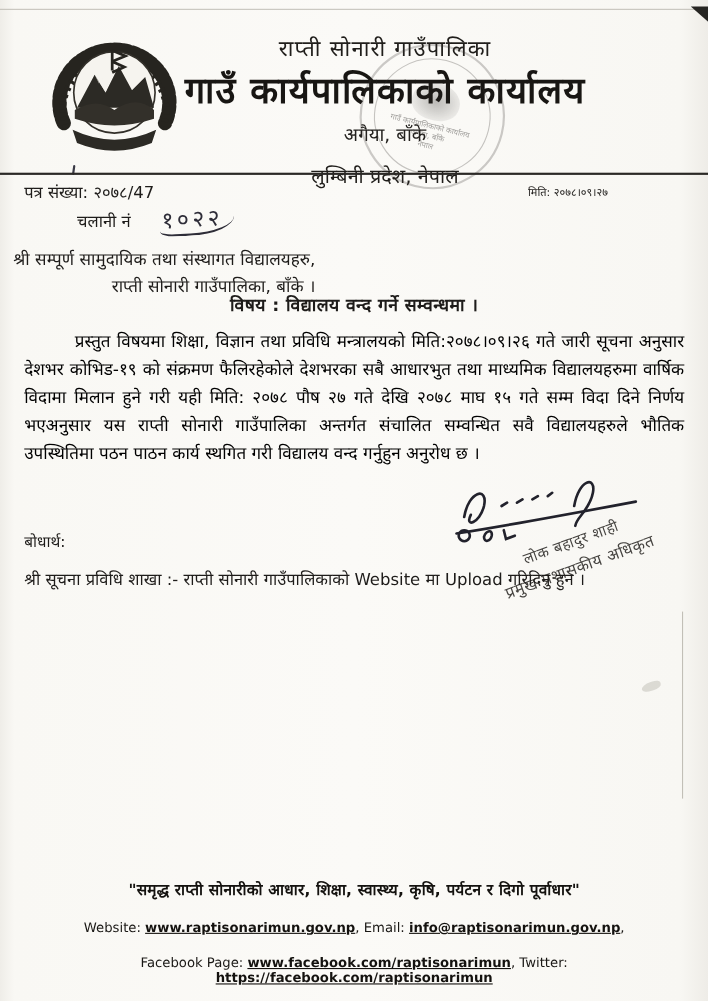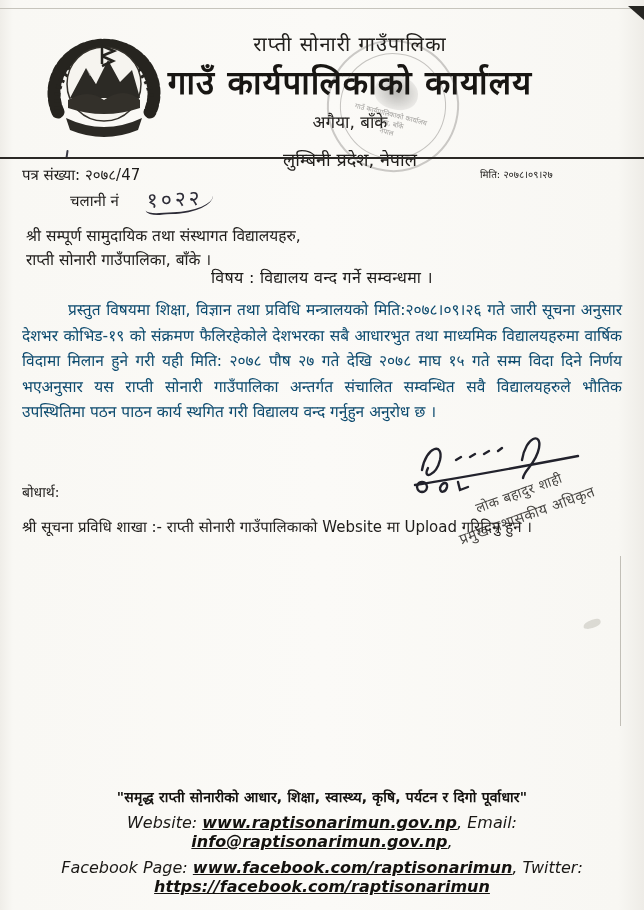--- a/index.html
+++ b/index.html
@@ -50,48 +50,48 @@
   
   .meta-left { position: absolute; left: 22px; top: 163px; font-size: 15px; line-height: 24px; }
   .chalani-row { display: flex; align-items: center; gap: 26px; margin-left: 48px; }
   .chalani-value {
     font-size: 21px; color: #2e2d38; transform: rotate(-3deg); letter-spacing: 3px;
     border-bottom: 2px solid #2e2d38; padding: 0 10px 1px 2px; border-radius: 0 0 60% 20%;
   }
   .meta-date { position: absolute; left: 480px; top: 167px; font-size: 10px; }
 
   
-  .recipient { position: absolute; left: 26px; top: 224px; font-size: 15.5px; line-height: 24px; }
+  .recipient { position: absolute; left: 12px; top: 224px; font-size: 15.5px; line-height: 24px; text-align: right; }
   .subject { position: absolute; left: 0; top: 266px; width: 644px; text-align: center;
-    font-size: 16px; font-weight: normal; letter-spacing: .3px; }
+    font-size: 16px; font-weight: bold; letter-spacing: .3px; }
 
   
   .body-para {
     position: absolute; left: 22px; top: 298px; width: 600px;
-    font-size: 15.5px; line-height: 25.5px; text-align: justify; text-indent: 46px; color: #0c4a6e;
+    font-size: 15.5px; line-height: 25.5px; text-align: justify; text-indent: 46px; color: #000000;
   }
 
   
   .sig-wrap { position: absolute; left: 400px; top: 425px; width: 230px; height: 130px; }
   .sig-svg { position: absolute; left: 10px; top: 5px; }
   .sig-stamp {
     position: absolute; left: 18px; top: 58px; width: 210px; text-align: center;
     transform: rotate(-20deg); color: #33312e; opacity: .9;
   }
   .sig-name { font-size: 13.5px; letter-spacing: .5px; }
   .sig-title { font-size: 14.5px; margin-top: 4px; letter-spacing: .5px; }
 
   
   .cc-label { position: absolute; left: 22px; top: 482px; font-size: 14px; }
   .cc-line { position: absolute; left: 22px; top: 516px; font-size: 15px; }
 
   
   .footer { position: absolute; left: 0; bottom: 14px; width: 644px; text-align: center; }
   .f-slogan { font-size: 14px; font-weight: bold; color: #14120f; letter-spacing: .2px; }
-  .f-line { font-size: 16px; margin-top: 7px; color: #1a1815; font-style: italic; }
+  .f-line { font-size: 12px; margin-top: 18px; color: #1a1815; }
   .f-link { text-decoration: underline; color: #14120f; font-weight: bold; }
 </style>
 </head>
 <body>
 
 <div class="page">
 
   <div class="scan-topline"></div>
   <div class="scan-corner"></div>
   <div class="scan-vline"></div>

